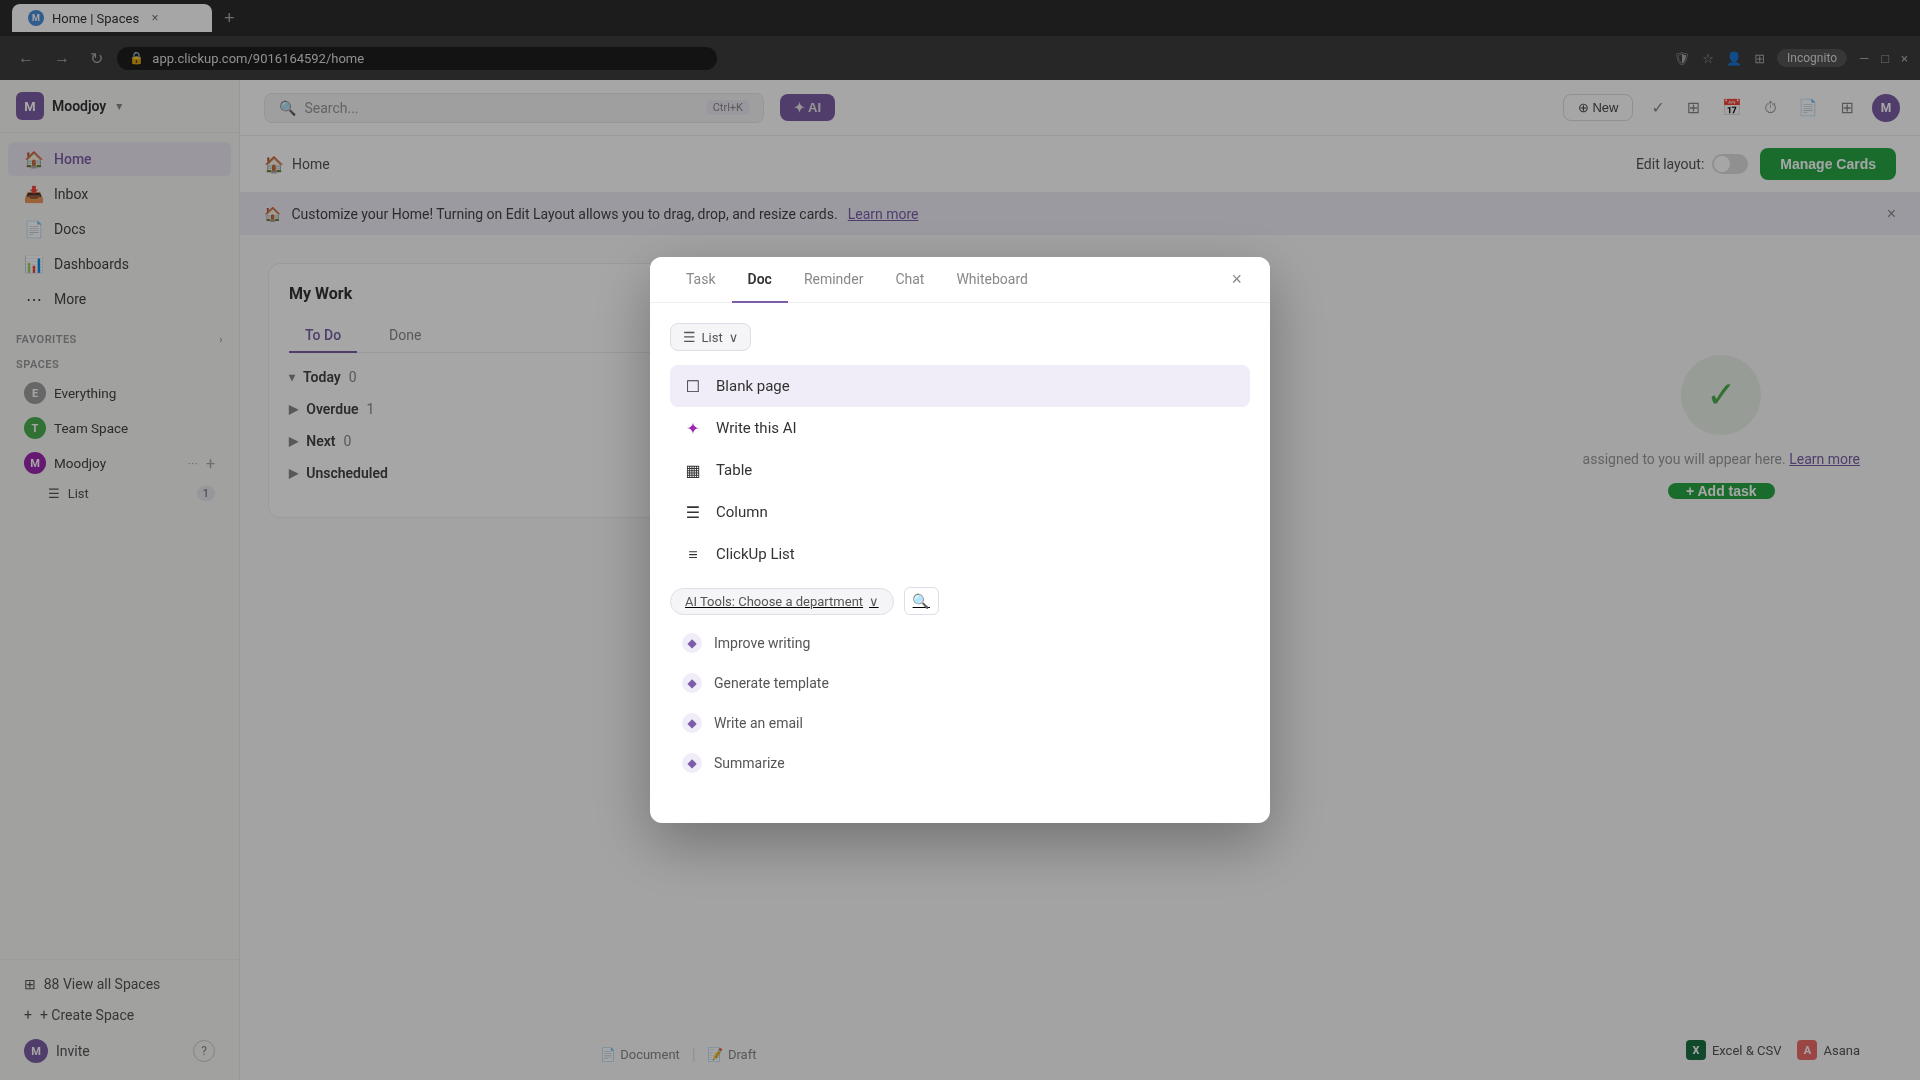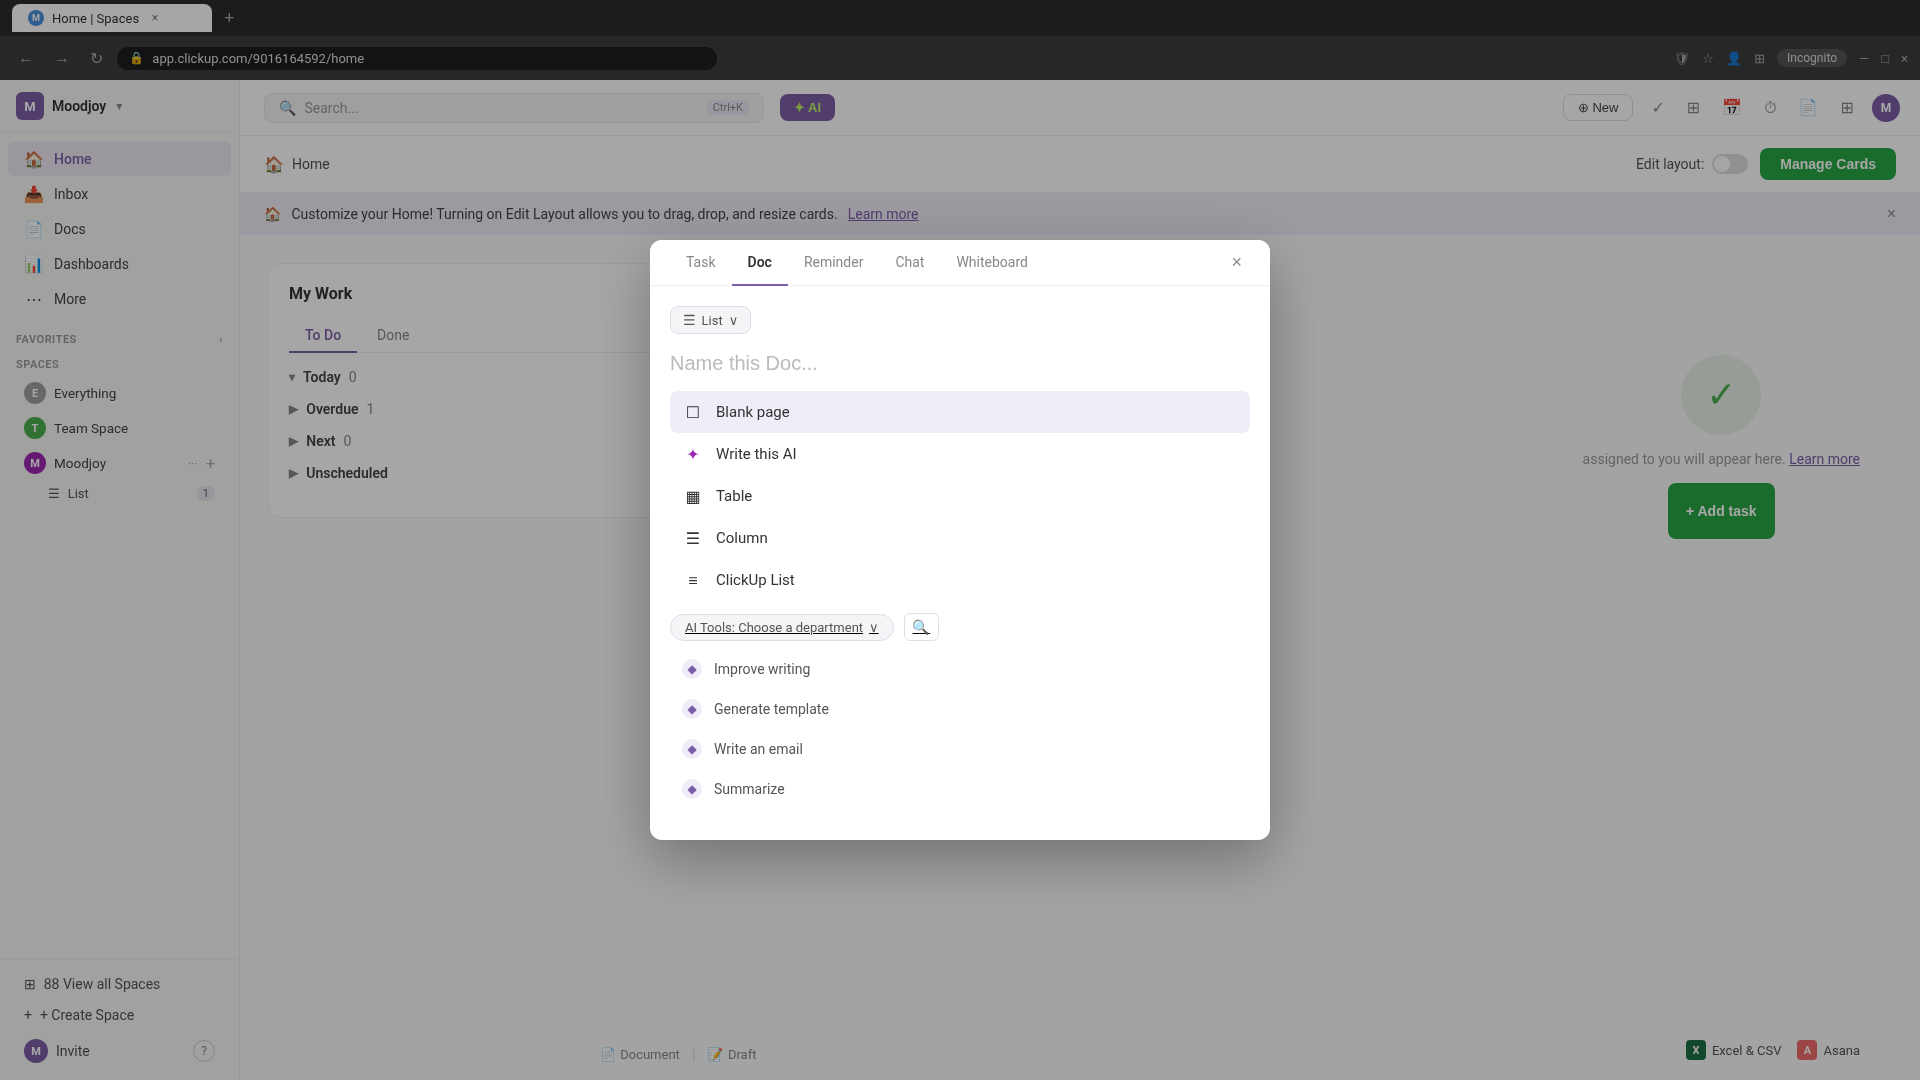--- a/index.html
+++ b/index.html
@@ -49,21 +49,21 @@
     .sidebar-user { display: flex; align-items: center; gap: 10px; padding: 8px 16px; cursor: pointer; font-size: 14px; color: #555; margin: 1px 8px; border-radius: 6px; }
     .user-avatar { width: 24px; height: 24px; background: #7b5ea7; border-radius: 50%; display: flex; align-items: center; justify-content: center; color: white; font-size: 11px; font-weight: bold; }
 
     
     .main-content { flex: 1; display: flex; flex-direction: column; overflow: hidden; }
 
     
     .app-topbar { height: 56px; background: #fff; border-bottom: 1px solid #eee; display: flex; align-items: center; padding: 0 20px 0 24px; gap: 16px; }
     .topbar-search { flex: 1; max-width: 500px; background: #f5f4f6; border: 1px solid #e8e6ee; border-radius: 8px; padding: 6px 14px; display: flex; align-items: center; gap: 8px; color: #999; font-size: 14px; cursor: pointer; }
     .topbar-search-shortcut { background: #ede9f5; color: #888; border-radius: 4px; padding: 1px 6px; font-size: 11px; margin-left: auto; }
-    .topbar-ai-btn { background: #7b5ea7; color: #bef264; border: none; border-radius: 8px; padding: 6px 14px; font-size: 13px; font-weight: 600; cursor: pointer; display: flex; align-items: center; gap: 6px; }
+    .topbar-ai-btn { background: #7b5ea7; color: #e5e5e5; border: none; border-radius: 8px; padding: 6px 14px; font-size: 13px; font-weight: 600; cursor: pointer; display: flex; align-items: center; gap: 6px; }
     .topbar-right { margin-left: auto; display: flex; align-items: center; gap: 14px; }
     .topbar-new-btn { background: none; border: 1px solid #ddd; border-radius: 8px; padding: 5px 14px; font-size: 13px; color: #444; cursor: pointer; display: flex; align-items: center; gap: 6px; }
     .topbar-icon-btn { background: none; border: none; color: #888; font-size: 16px; cursor: pointer; padding: 4px; }
 
     
     .page-header { background: #fff; padding: 12px 24px; border-bottom: 1px solid #eee; display: flex; align-items: center; justify-content: space-between; }
     .page-breadcrumb { display: flex; align-items: center; gap: 8px; font-size: 14px; color: #555; }
     .breadcrumb-icon { font-size: 16px; }
     .page-header-right { display: flex; align-items: center; gap: 12px; }
     .edit-layout-toggle { display: flex; align-items: center; gap: 8px; font-size: 14px; color: #555; }
@@ -76,36 +76,36 @@
     .banner-close { margin-left: auto; background: none; border: none; color: #888; font-size: 16px; cursor: pointer; }
     .banner-link { color: #7b5ea7; text-decoration: underline; cursor: pointer; }
 
     
     .page-body { flex: 1; padding: 28px 28px; overflow-y: auto; background: #fafafa; position: relative; }
     .good-night { font-size: 26px; font-weight: 700; color: #333; margin-bottom: 20px; }
 
     
     .my-work-section { background: white; border-radius: 12px; border: 1px solid #eee; padding: 20px; max-width: 620px; }
     .my-work-header { font-size: 16px; font-weight: 700; color: #333; margin-bottom: 16px; }
-    .my-work-tabs { display: flex; gap: 4px; border-bottom: 1px solid #eee; margin-bottom: 16px; }
+    .my-work-tabs { display: flex; gap: 16px; border-bottom: 1px solid #eee; margin-bottom: 16px; }
     .my-work-tab { padding: 8px 16px; font-size: 14px; color: #888; cursor: pointer; border-bottom: 2px solid transparent; margin-bottom: -1px; }
     .my-work-tab.active { color: #7b5ea7; border-bottom-color: #7b5ea7; font-weight: 500; }
 
     .work-group { margin-bottom: 16px; }
     .work-group-header { display: flex; align-items: center; gap: 8px; font-size: 14px; font-weight: 600; color: #444; margin-bottom: 8px; cursor: pointer; }
     .work-group-count { color: #888; font-weight: normal; }
     .work-group-chevron { color: #888; font-size: 12px; }
     .work-group-empty { color: #999; font-size: 13px; padding: 6px 20px; }
 
     
     .right-placeholder { position: absolute; right: 60px; top: 120px; display: flex; flex-direction: column; align-items: center; gap: 16px; }
     .checkmark-circle { width: 80px; height: 80px; border-radius: 50%; background: #e8f0e8; display: flex; align-items: center; justify-content: center; color: #4caf50; font-size: 36px; }
     .placeholder-text { color: #999; font-size: 14px; text-align: center; max-width: 300px; }
     .placeholder-link { color: #7b5ea7; text-decoration: underline; cursor: pointer; }
-    .add-task-btn { background: #28a745; color: white; border: none; border-radius: 8px; padding: 20px 18px; font-size: 14px; font-weight: 600; cursor: pointer; display: flex; align-items: center; gap: 6px; }
+    .add-task-btn { background: #28a745; color: white; border: none; border-radius: 8px; padding: 0 18px; font-size: 14px; font-weight: 600; cursor: pointer; display: flex; align-items: center; gap: 6px; }
 
     
     .modal-overlay { position: fixed; top: 0; left: 0; right: 0; bottom: 0; background: rgba(0,0,0,0.35); z-index: 100; display: flex; align-items: center; justify-content: center; }
     .modal { background: #fff; border-radius: 12px; width: 620px; max-height: 600px; box-shadow: 0 20px 60px rgba(0,0,0,0.3); overflow: hidden; display: flex; flex-direction: column; }
 
     
     .modal-tabs { display: flex; align-items: center; padding: 0 20px; border-bottom: 1px solid #eee; background: #fff; position: relative; }
     .modal-tab { padding: 14px 16px; font-size: 14px; color: #888; cursor: pointer; border-bottom: 2px solid transparent; margin-bottom: -1px; }
     .modal-tab.active { color: #333; font-weight: 600; border-bottom-color: #7b5ea7; }
     .modal-close { margin-left: auto; background: none; border: none; color: #888; font-size: 18px; cursor: pointer; padding: 8px; }
@@ -395,21 +395,20 @@
     <div class="modal-body">
 
       
       <div class="list-selector">
         <span class="list-selector-icon">☰</span>
         <span>List</span>
         <span>∨</span>
       </div>
 
       
-      <input class="doc-name-input" type="text" placeholder="Name this Doc..." style="">
 
       
       <div class="doc-option highlighted">
         <span class="doc-option-icon">☐</span>
         <span>Blank page</span>
       </div>
       <div class="doc-option">
         <span class="doc-option-icon" style="color:#9c27b0;">✦</span>
         <span>Write this AI</span>
       </div>

